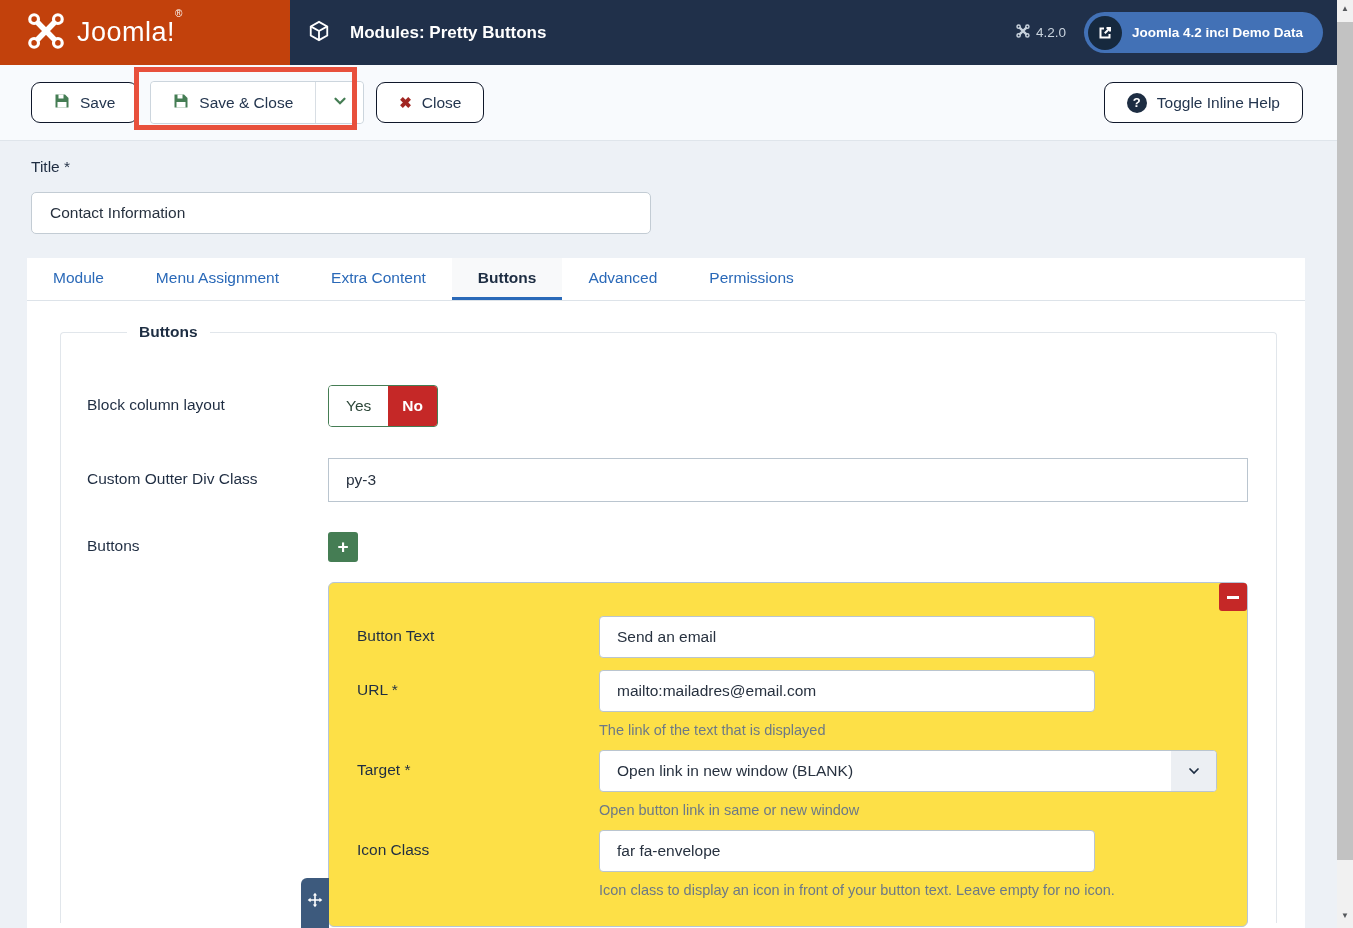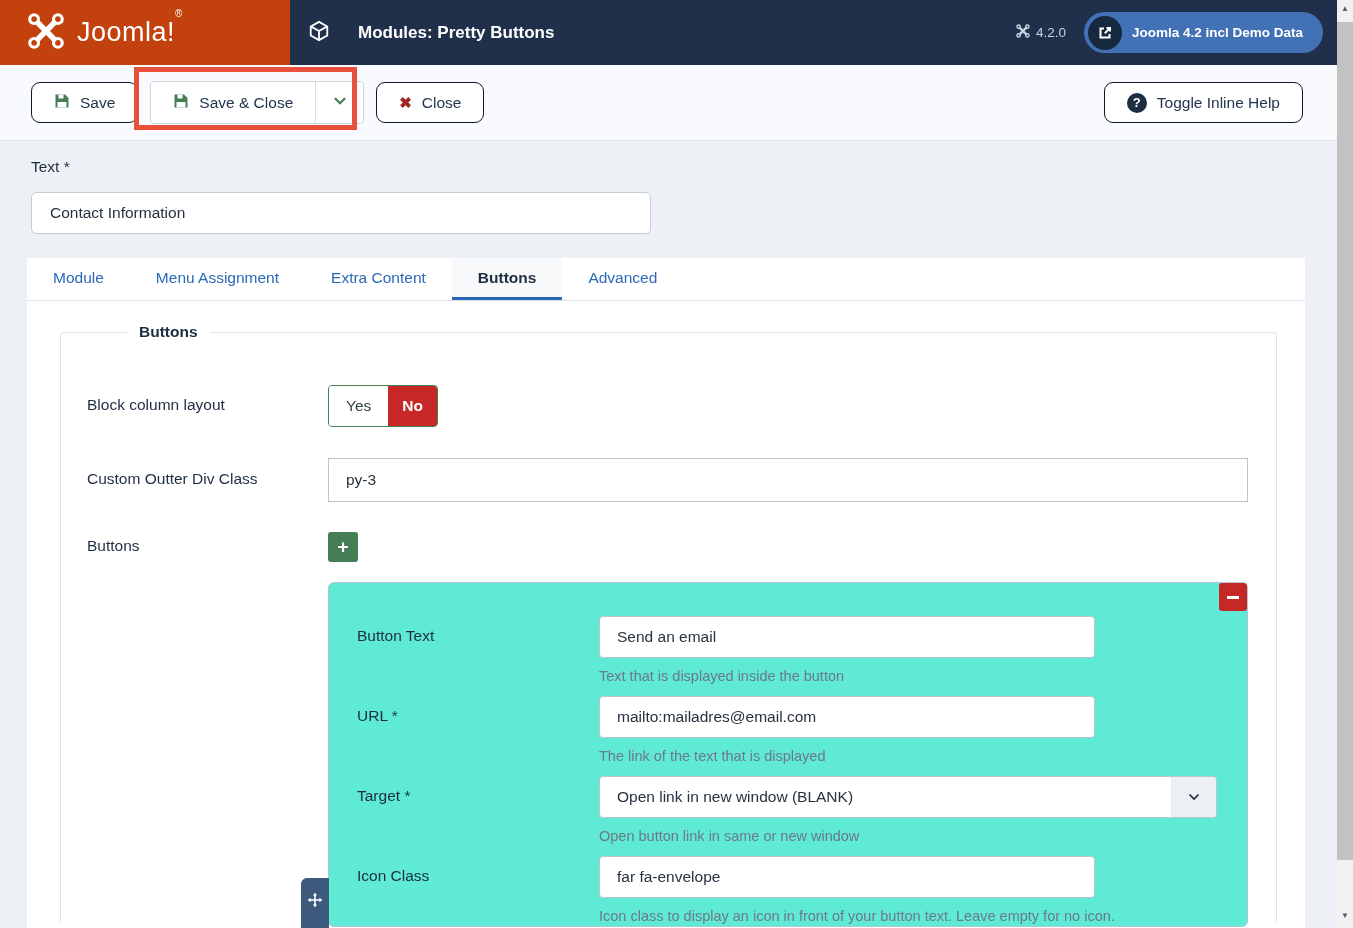--- a/index.html
+++ b/index.html
@@ -16,21 +16,21 @@
   .header-logo {
     width:290px; background:#c2410c; display:flex; align-items:center;
     padding-left:27px; gap:12px; color:#fff;
   }
   .logo-text { font-size:27px; color:#fff; letter-spacing:0.5px; }
   .logo-reg { font-size:10px; vertical-align:top; position:relative; top:-9px; }
   .header-main {
     flex:1; background:#20304a; display:flex; align-items:center;
     padding-left:18px; color:#fff;
   }
-  .page-title { font-size:17px; font-weight:bold; margin-left:28px; }
+  .page-title { font-size:17px; font-weight:bold; margin-left:20px; }
   .header-right { margin-left:auto; display:flex; align-items:center; gap:18px; padding-right:30px; }
   .version { display:flex; align-items:center; gap:6px; color:#c9d3de; font-size:13.5px; }
   .site-pill {
     display:flex; align-items:center; gap:10px; background:#4271b6; border:none;
     border-radius:21px; height:41px; padding:3px 20px 3px 4px; color:#fff; cursor:pointer;
   }
   .pill-circle {
     width:34px; height:34px; border-radius:50%; background:#16293e;
     display:flex; align-items:center; justify-content:center;
   }
@@ -117,21 +117,21 @@
   }
 
   .add-btn {
     width:30px; height:30px; background:#457d54; border:none; border-radius:3px;
     color:#fff; font-size:19px; font-weight:bold; line-height:28px; cursor:pointer;
     display:flex; align-items:center; justify-content:center;
   }
 
   
   .subform {
-    position:relative; width:920px; margin-top:20px; background:#5eead4;
+    position:relative; width:920px; margin-top:20px; background:#fde047;
     border:1px solid #b5c5d9; border-radius:6px; padding:33px 0 40px 28px; height:345px;
   }
   .remove-btn {
     position:absolute; top:0; right:0; width:28px; height:28px; background:#c52827;
     border:none; border-radius:3px; color:#fff; cursor:pointer;
     display:flex; align-items:center; justify-content:center;
   }
   .remove-btn .minus { display:block; width:12px; height:3px; background:#fff; }
   .srow { display:grid; grid-template-columns:242px 618px; margin-bottom:12px; }
   .srow .flabel { padding-top:11px; }
@@ -256,31 +256,32 @@
     <button class="btn">
       <span class="help-circle">?</span>
       <span>Toggle Inline Help</span>
     </button>
   </div>
 </div>
 
 <div class="annotation-box"></div>
 
 <div class="title-area">
-  <label class="field-label">Text *</label><br>
+  <label class="field-label">Title *</label><br>
   <input class="title-input" type="text" value="Contact Information" style="">
 </div>
 
 <div class="card">
   <div class="tabs">
     <div class="tab">Module</div>
     <div class="tab">Menu Assignment</div>
     <div class="tab">Extra Content</div>
     <div class="tab active">Buttons</div>
     <div class="tab">Advanced</div>
+    <div class="tab">Permissions</div>
   </div>
 
   <fieldset class="options">
     <legend>Buttons</legend>
 
     <div class="frow" style="margin-top:44px;">
       <div class="flabel" style="padding-top:11px;">Block column layout</div>
       <div>
         <div class="switcher">
           <div class="sw-yes">Yes</div>
@@ -305,21 +306,20 @@
 
         <div class="subform">
           <button class="remove-btn">
             <span class="minus"></span>
           </button>
 
           <div class="srow">
             <div class="flabel">Button Text</div>
             <div>
               <input class="sub-input" type="text" value="Send an email" style="">
-              <div class="help-text">Text that is displayed inside the button</div>
             </div>
           </div>
 
           <div class="srow">
             <div class="flabel">URL *</div>
             <div>
               <input class="sub-input" type="text" value="mailto:mailadres@email.com" style="">
               <div class="help-text">The link of the text that is displayed</div>
             </div>
           </div>

